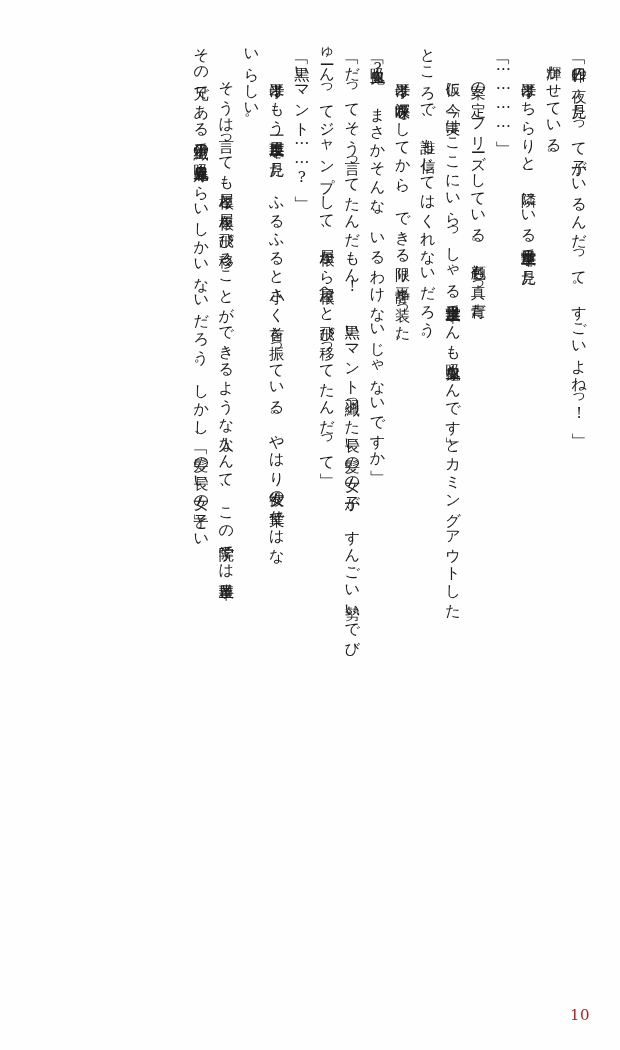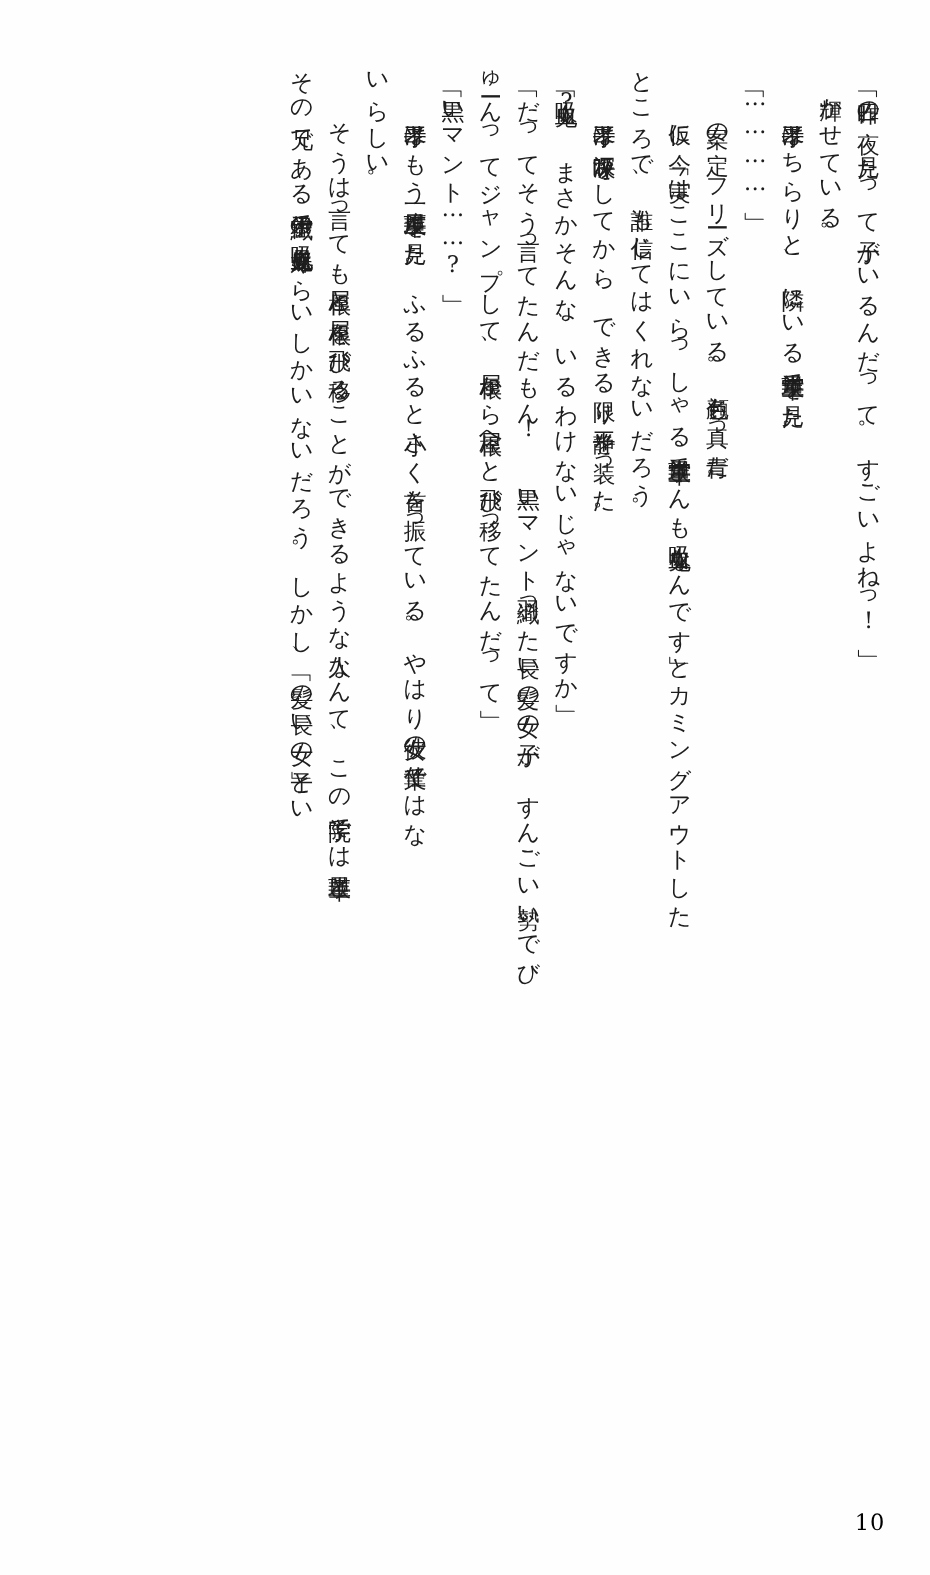--- a/index.html
+++ b/index.html
@@ -51,21 +51,21 @@
   }
   
   .indent {
     padding-top: 17px;
   }
   #page-number {
     position: absolute;
     right: 30px;
     bottom: 26px;
     font-size: 15px;
-    color: #000000;
+    color: #b91c1c;
     font-family: "DejaVu Serif", "Liberation Serif", serif;
     letter-spacing: 0.5px;
   }
 </style>
 </head>
 <body>
 
 <div id="page">
 
   <div id="text-block">

